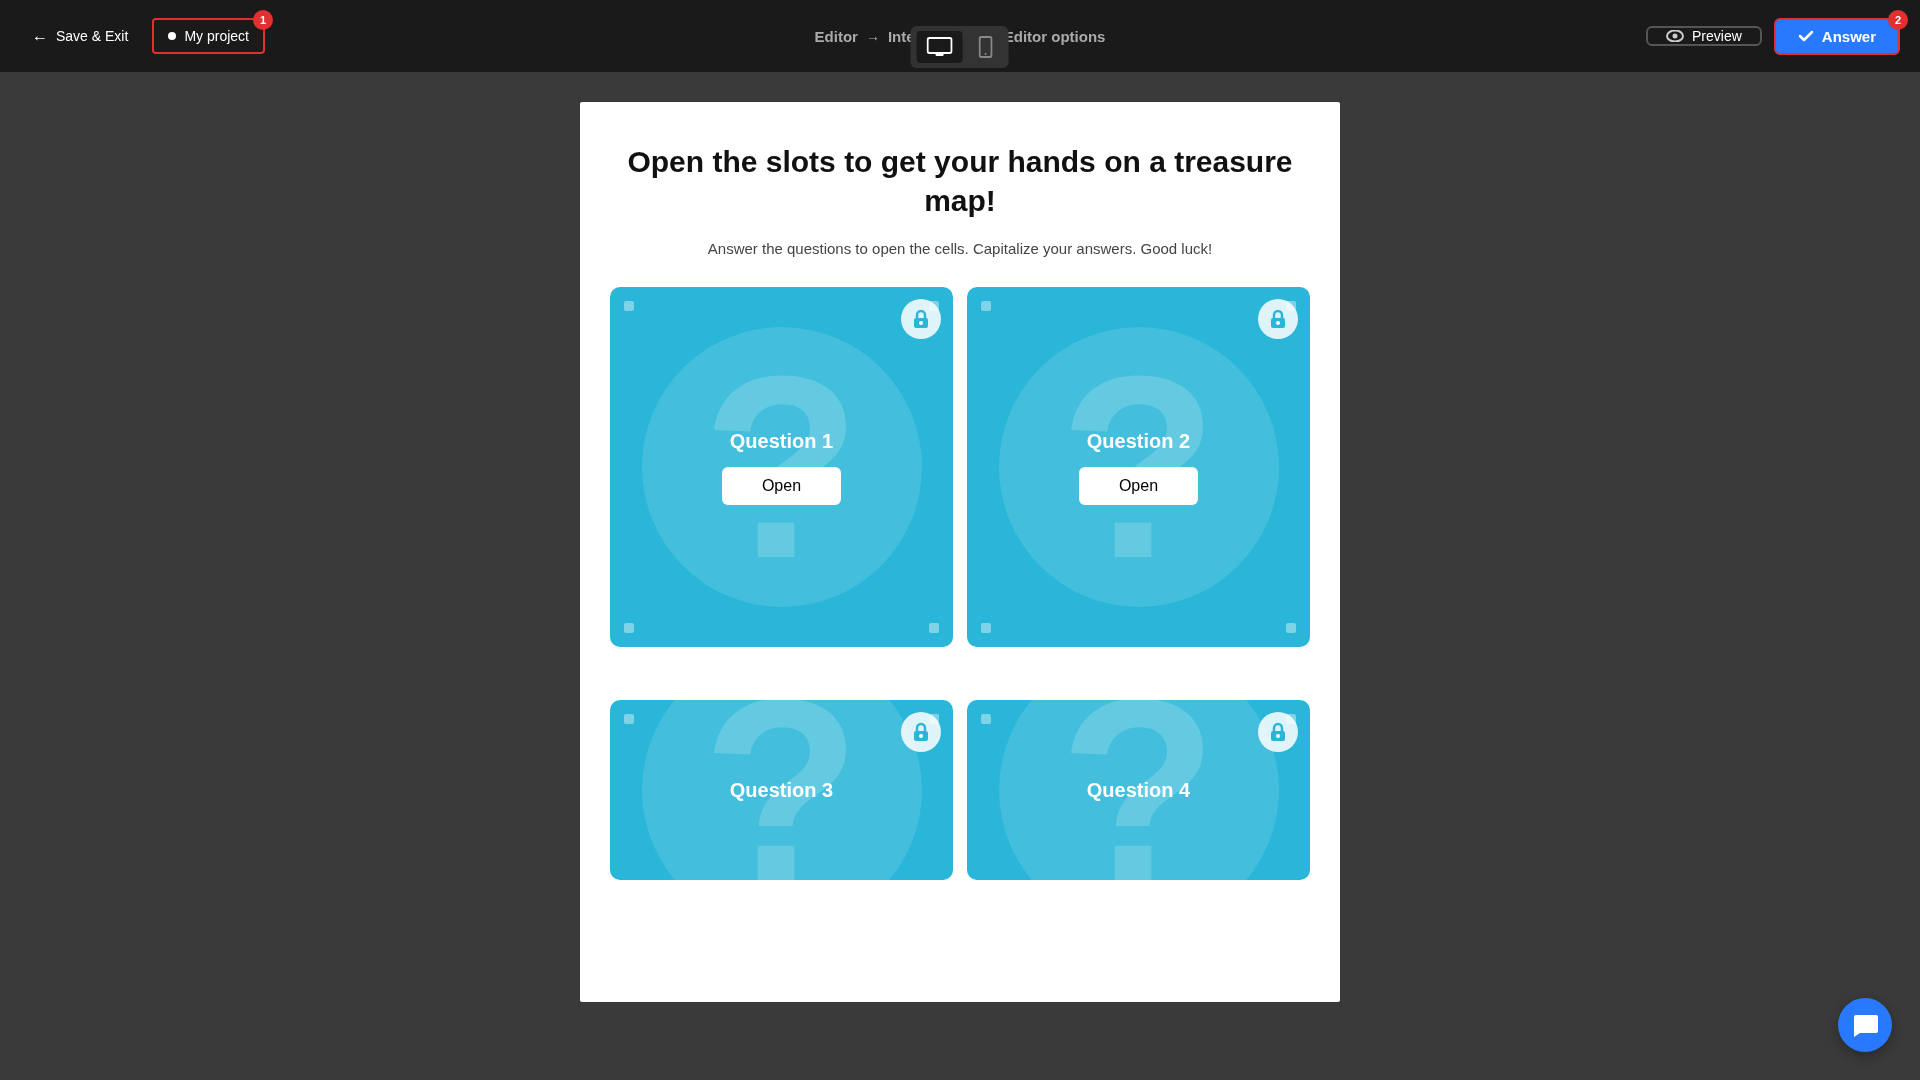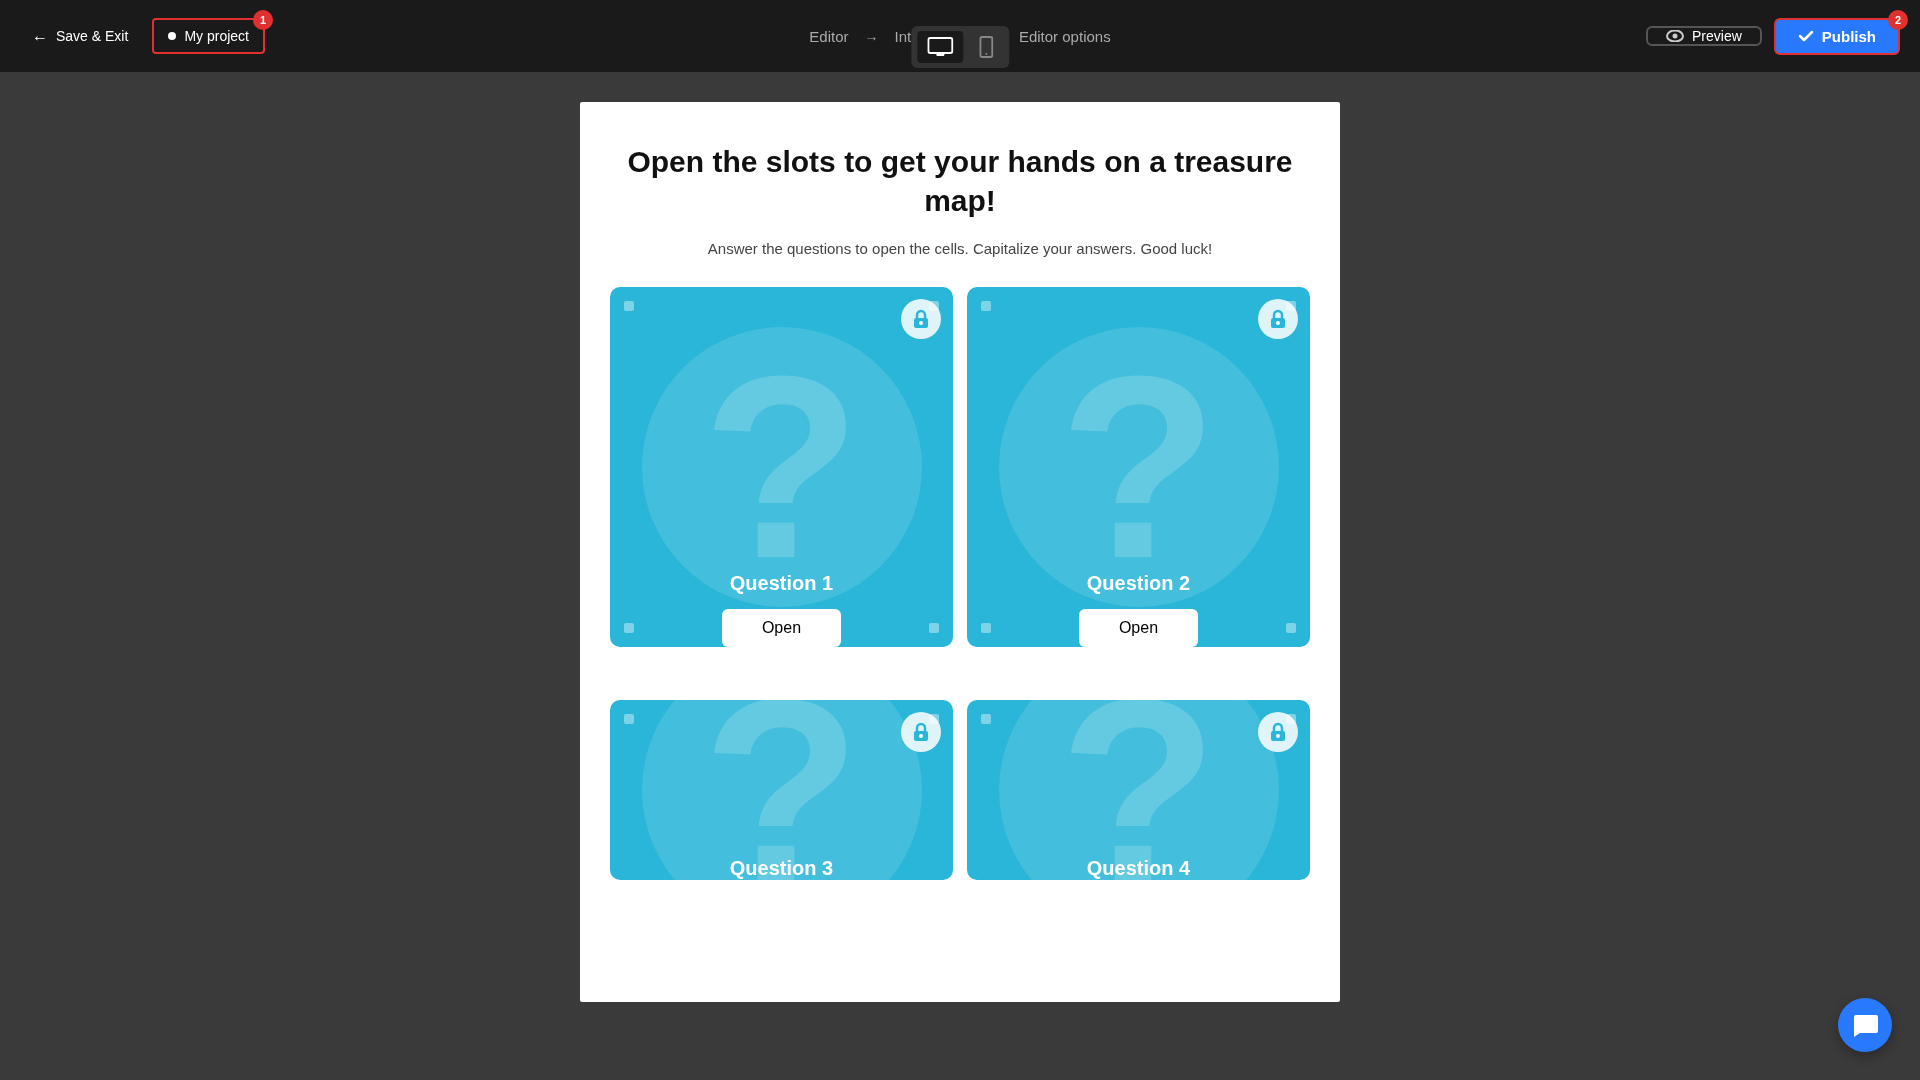--- a/index.html
+++ b/index.html
@@ -103,22 +103,22 @@
       display: flex;
       flex-direction: column;
       align-items: center;
       top: 0;
       height: 100%;
     }
 
     .nav-steps-row {
       display: flex;
       align-items: center;
-      gap: 8px;
       height: 72px;
+      font-weight: bold;
     }
 
     .view-toggle-row {
       position: absolute;
       bottom: 4px;
       display: flex;
       align-items: center;
       background: #333333;
       border-radius: 6px;
       padding: 4px 6px;
@@ -242,21 +242,21 @@
     }
 
     .slot-card {
       background: #29b6d8;
       border-radius: 10px;
       position: relative;
       height: 360px;
       display: flex;
       flex-direction: column;
       align-items: center;
-      justify-content: flex-end;
+      justify-content: center;
       overflow: hidden;
       cursor: pointer;
     }
 
     
     .slot-card::before {
       content: '?';
       position: absolute;
       font-size: 260px;
       font-weight: 900;
@@ -401,21 +401,21 @@
       <svg width="18" height="12" viewBox="0 0 18 12" fill="none">
         <ellipse cx="9" cy="6" rx="8" ry="5.5" stroke="#cccccc" stroke-width="2" fill="none"></ellipse>
         <circle cx="9" cy="6" r="2.5" fill="#cccccc"></circle>
       </svg>
       <span>Preview</span>
     </button>
     <button class="publish-btn">
       <svg width="16" height="16" viewBox="0 0 16 16" fill="none">
         <polyline points="2,8 6,12 14,4" stroke="white" stroke-width="2.5" fill="none" stroke-linecap="round" stroke-linejoin="round"></polyline>
       </svg>
-      <span>Publish</span>
+      <span>Answer</span>
       <span class="publish-badge">2</span>
     </button>
   </div>
 </div>
 
 <div class="main-area">
   <div class="content-card">
     <h1 class="card-title">Open the slots to get your hands on a treasure map!</h1>
     <p class="card-subtitle">Answer the questions to open the cells. Capitalize your answers. Good luck!</p>
 

